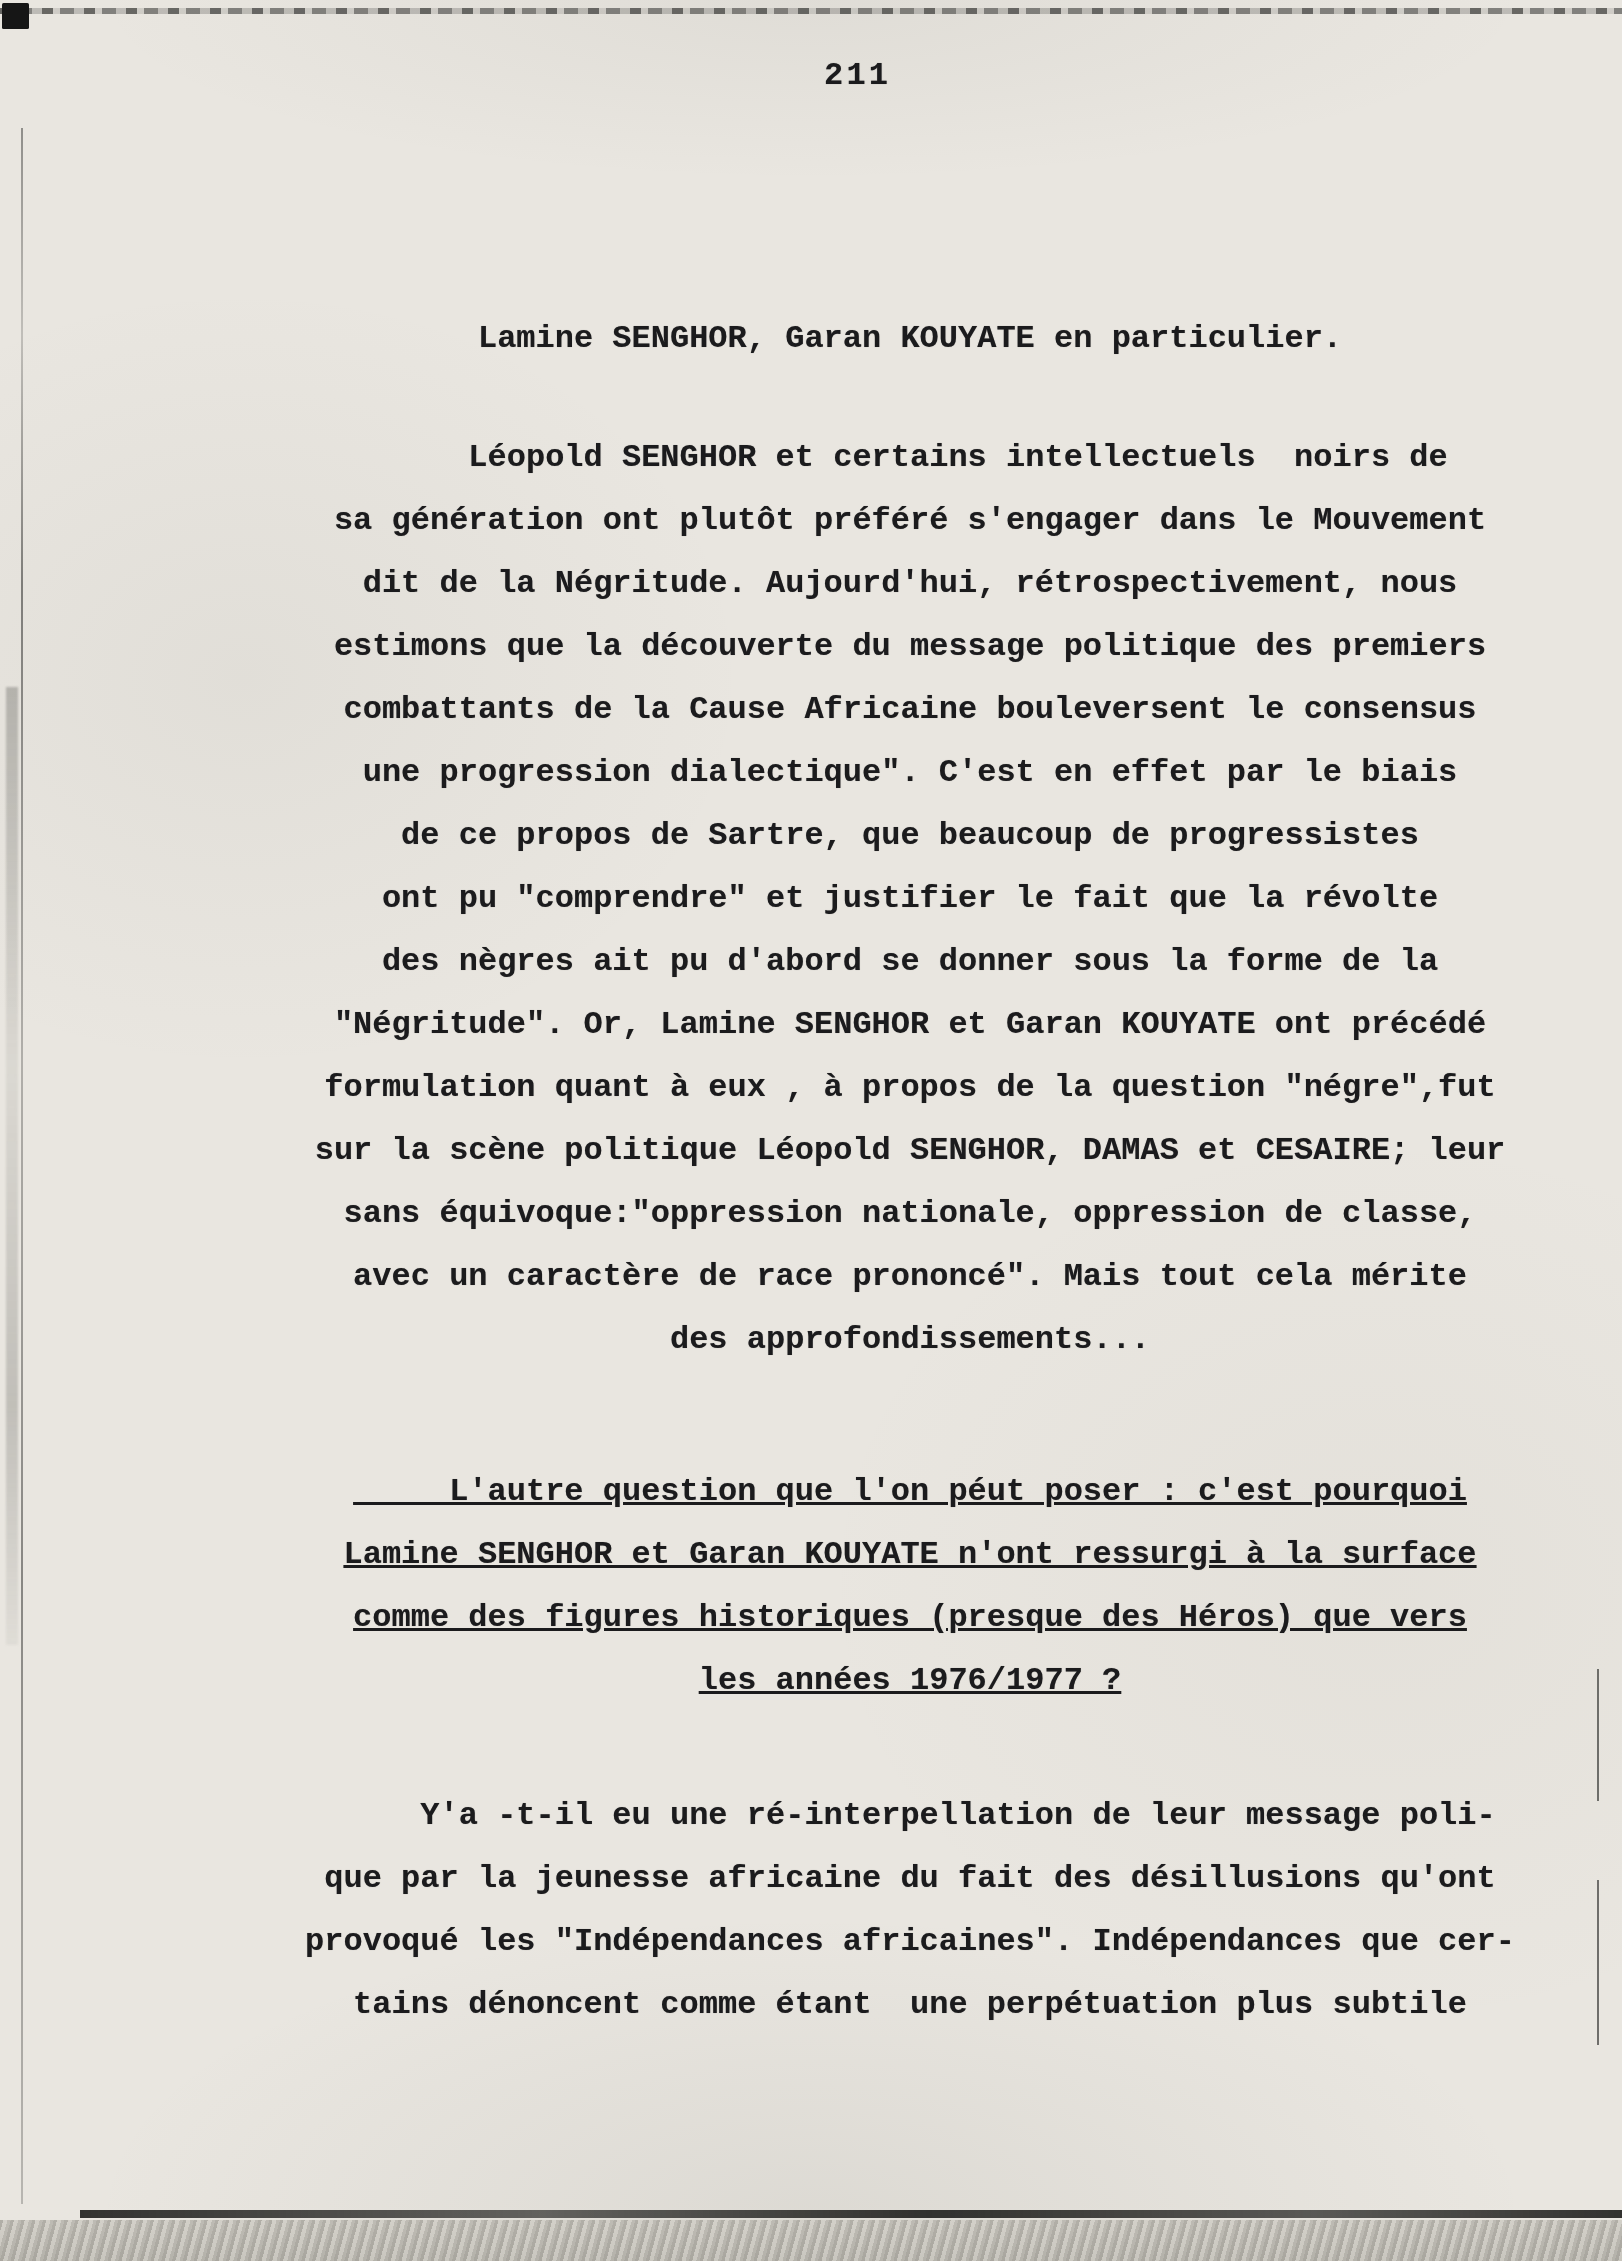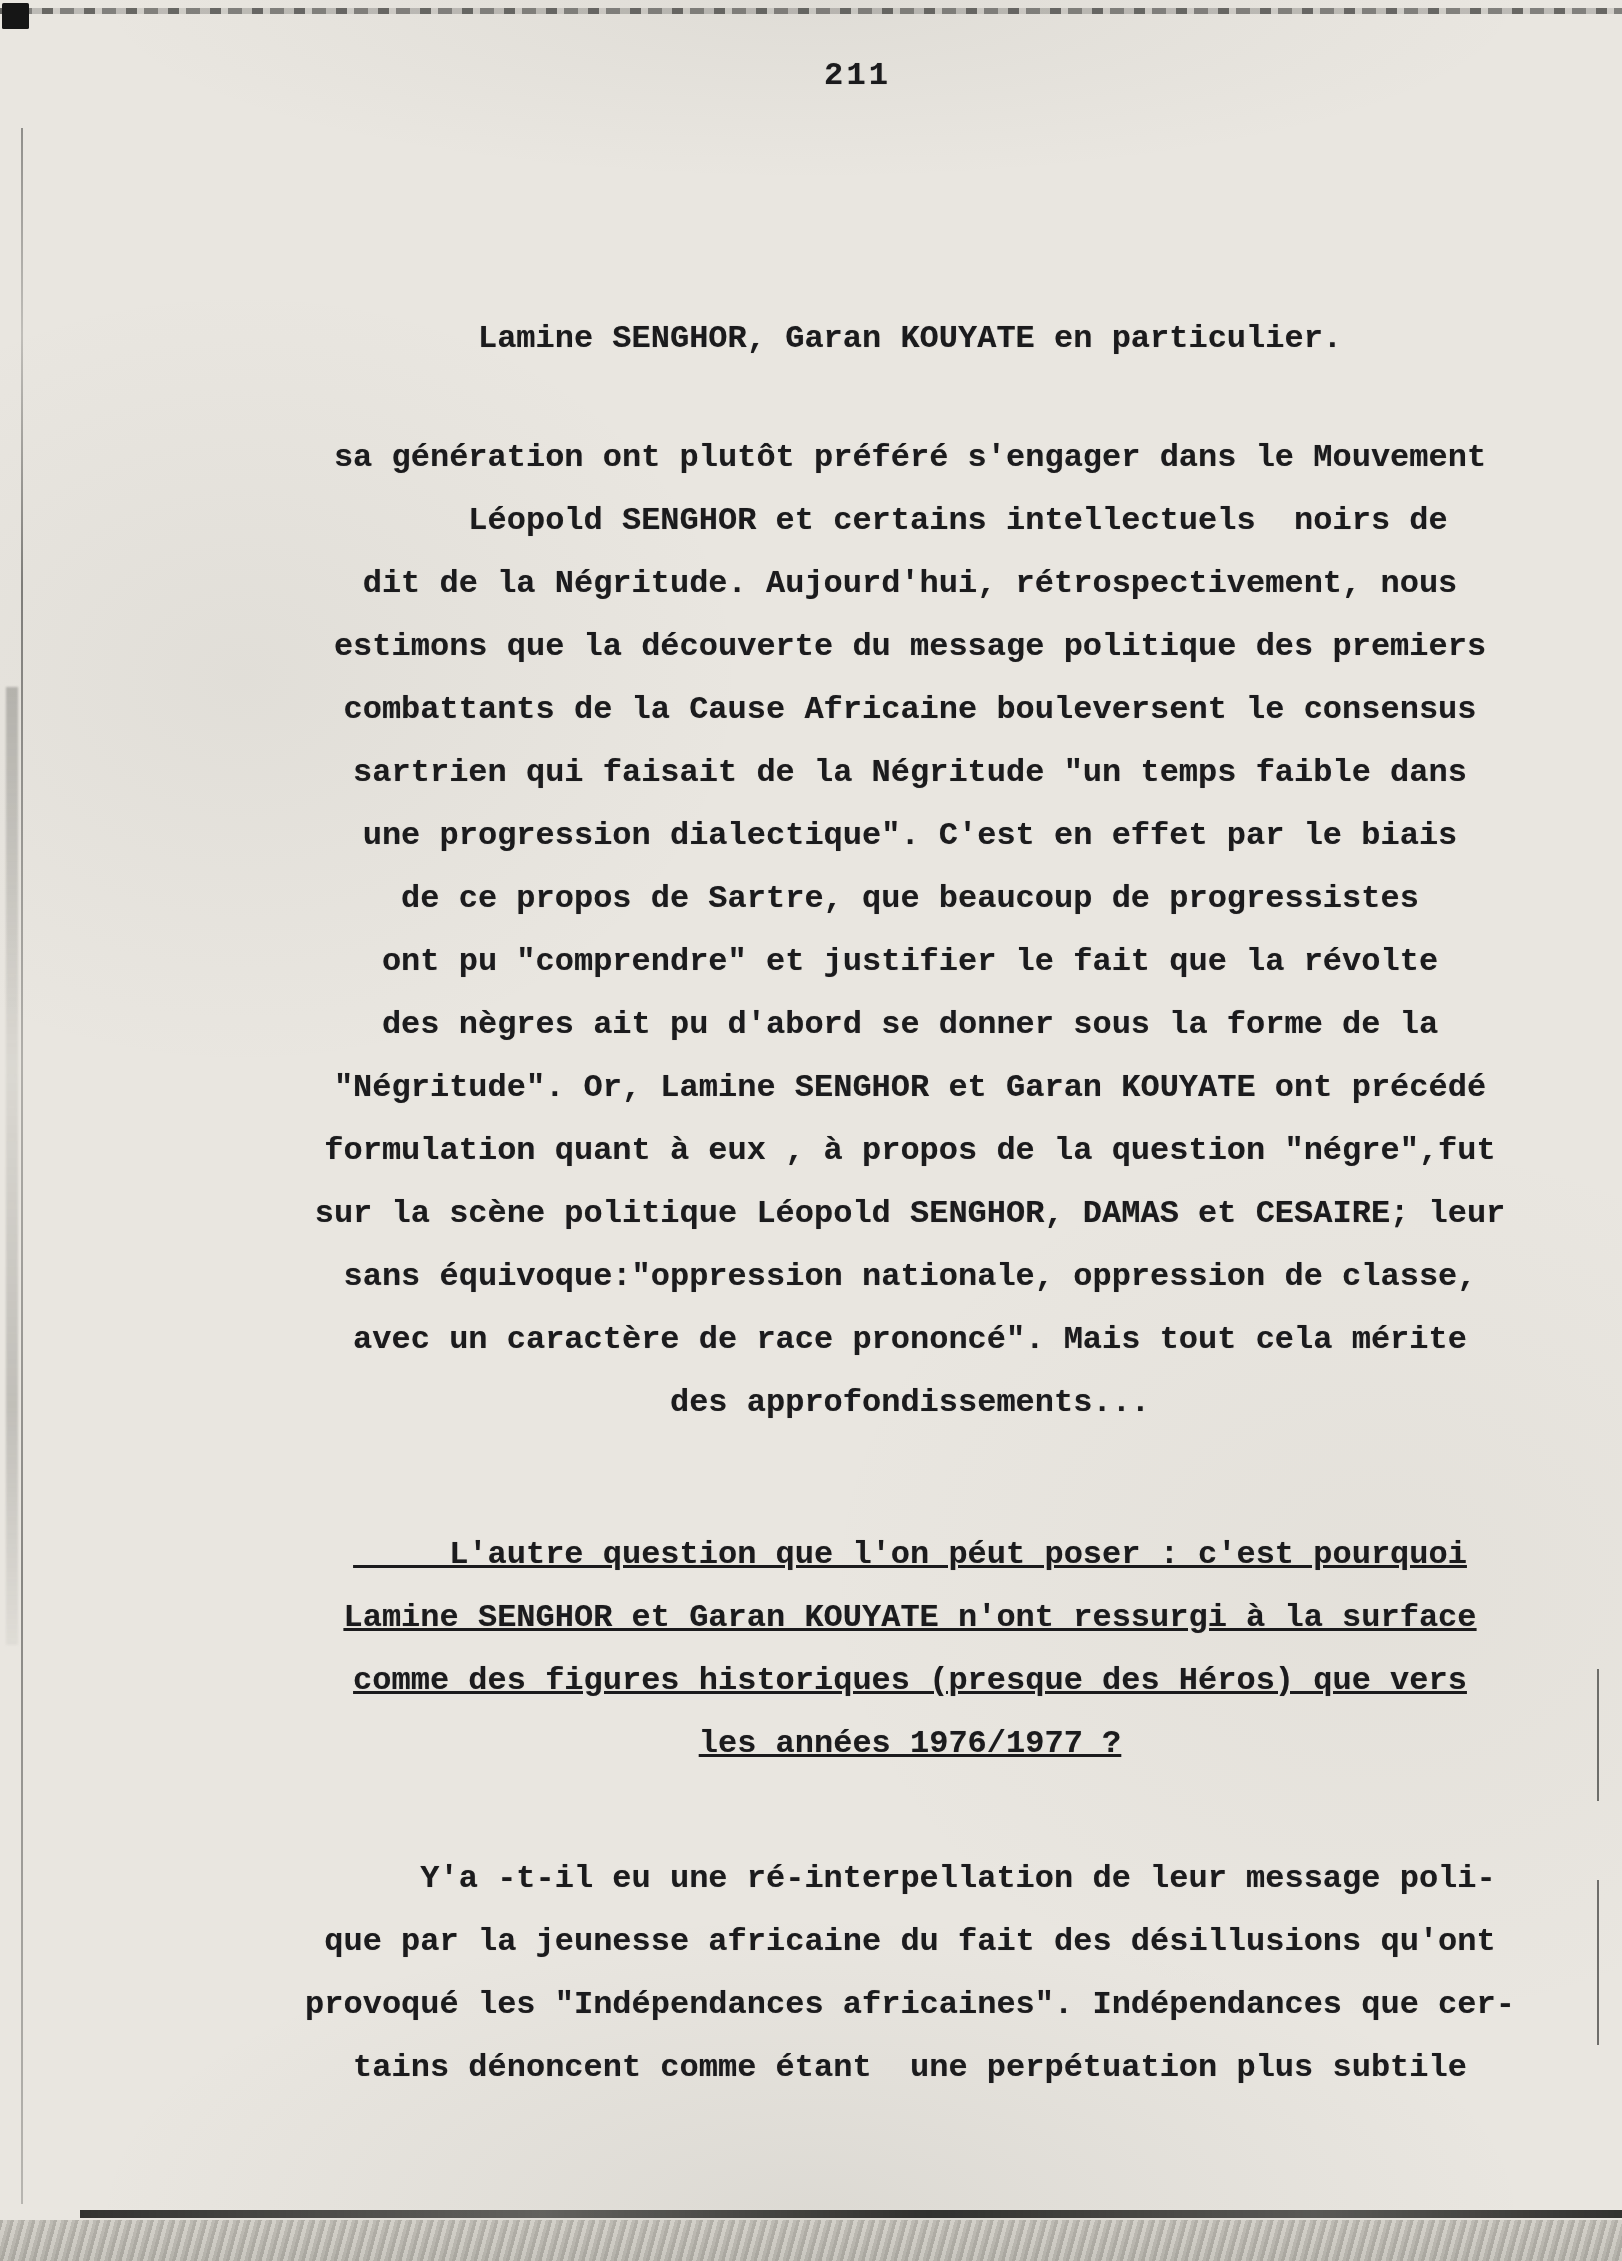--- a/index.html
+++ b/index.html
@@ -146,26 +146,25 @@
 <div class="artifact bottom-band"></div>
 <div class="artifact bottom-texture"></div>
 
 <div class="page-number">211</div>
 
 <div class="document-body" id="document-body">
     <div class="paragraph">
       <div class="line">Lamine SENGHOR, Garan KOUYATE en particulier.</div>
     </div>
     <div class="paragraph">
+      <div class="line">     Léopold SENGHOR et certains intellectuels  noirs de</div>
       <div class="line">sa génération ont plutôt préféré s'engager dans le Mouvement</div>
-      <div class="line">     Léopold SENGHOR et certains intellectuels  noirs de</div>
       <div class="line">dit de la Négritude. Aujourd'hui, rétrospectivement, nous</div>
       <div class="line">estimons que la découverte du message politique des premiers</div>
       <div class="line">combattants de la Cause Africaine bouleversent le consensus</div>
-      <div class="line">sartrien qui faisait de la Négritude "un temps faible dans</div>
       <div class="line">une progression dialectique". C'est en effet par le biais</div>
       <div class="line">de ce propos de Sartre, que beaucoup de progressistes</div>
       <div class="line">ont pu "comprendre" et justifier le fait que la révolte</div>
       <div class="line">des nègres ait pu d'abord se donner sous la forme de la</div>
       <div class="line">"Négritude". Or, Lamine SENGHOR et Garan KOUYATE ont précédé</div>
       <div class="line">formulation quant à eux , à propos de la question "négre",fut</div>
       <div class="line">sur la scène politique Léopold SENGHOR, DAMAS et CESAIRE; leur</div>
       <div class="line">sans équivoque:"oppression nationale, oppression de classe,</div>
       <div class="line">avec un caractère de race prononcé". Mais tout cela mérite</div>
       <div class="line">des approfondissements...</div>

